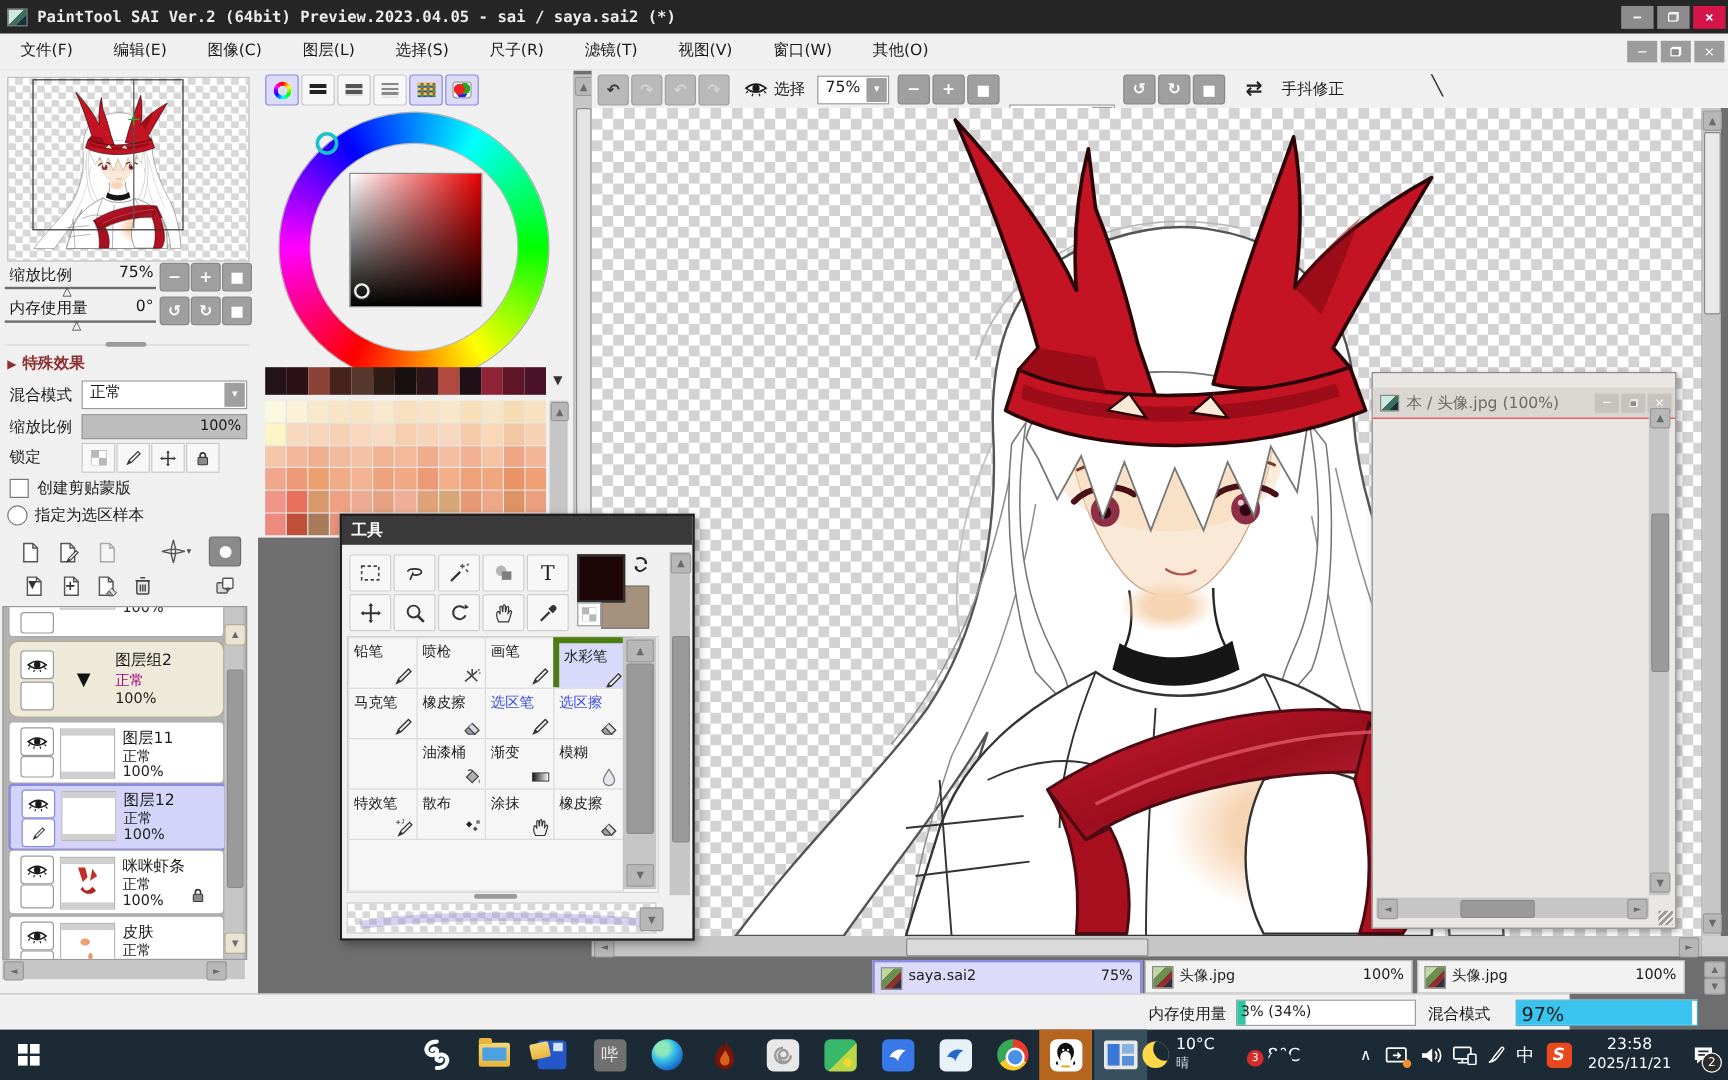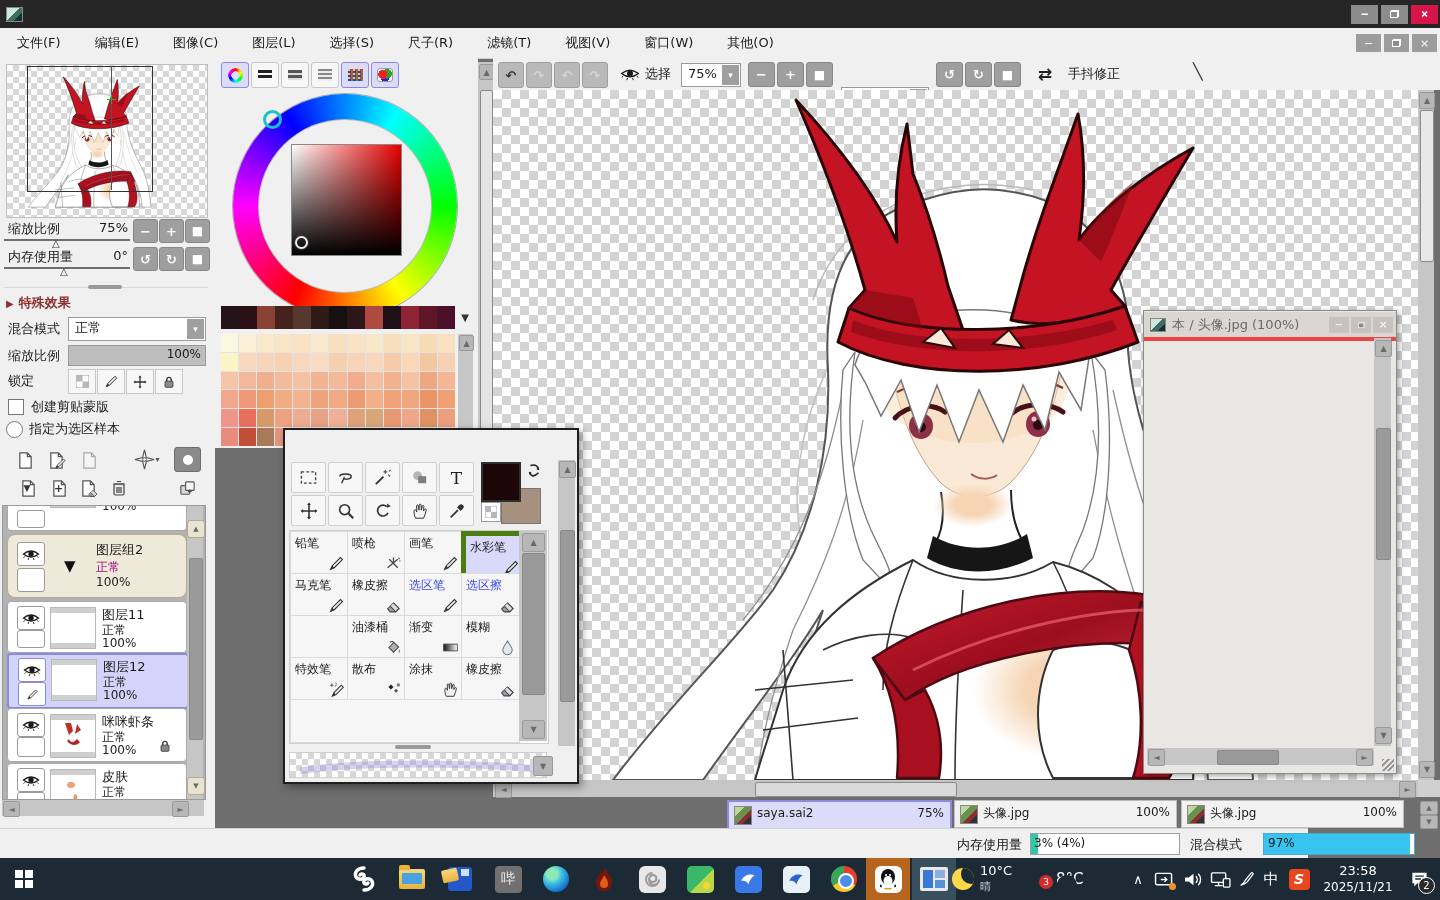--- a/index.html
+++ b/index.html
@@ -298,20 +298,21 @@
     <path d="M0,305 L18,315 L16,408 L0,408 Z" fill="#c41522"></path>
   </g>
 </symbol>
 </defs>
 </svg>
 
 <div id="screen">
 
   <div class="abs titlebar flex">
     <span class="appicon"></span>
+    <span>PaintTool SAI Ver.2 (64bit) Preview.2023.04.05 - sai / saya.sai2 (*)</span>
     <span style="flex:1"></span>
     <span class="wbtn ctr">−</span>
     <span class="wbtn ctr">
         <span class="sq2"></span>
       </span>
     <span class="wbtn close ctr" style="margin-right:2px">×</span>
   </div>
 
   <div class="abs menubar flex">
     <span class="menuitem">文件(F)</span>
@@ -757,21 +758,21 @@
   </div>
 
   <div class="abs sb-track" style="left:493px;top:780px;width:925px;height:17px">
     <div class="sb-btn ctr abs" style="left:2px;top:1px;width:15px;height:15px">◄</div>
     <div class="sb-thumb abs" style="left:262px;top:2px;width:200px;height:13px;background:#dadada"></div>
     <div class="sb-btn ctr abs" style="right:2px;top:1px;width:15px;height:15px">►</div>
   </div>
   <div class="abs" style="left:1418px;top:780px;width:22px;height:17px;background:#d0d0d0"></div>
 
   <div class="abs" style="left:1143px;top:310px;width:252px;height:462px;background:#e9e7e4;border:1px solid #8a8a8a;box-shadow:2px 2px 6px rgba(0,0,0,.35)">
-    <div class="abs flex" style="left:0;top:1px;width:100%;height:25px;background:#dad7d2;border-bottom:4px solid #ef4444">
+    <div class="abs flex" style="left:0;top:12px;width:100%;height:25px;background:#dad7d2;border-bottom:1px solid #ef4444">
       <span style="width:14px;height:12px;margin:0 6px;background:linear-gradient(135deg,#cfe8df 0 45%,#3d6e5e 45% 70%,#16303c 70%);border:1px solid #888"></span>
       <span style="color:#6a6a6a;font-size:13px">本 / 头像.jpg (100%)</span>
       <span style="flex:1"></span>
       <span class="ctr" style="width:20px;height:16px;background:#c6c2bd;color:#fff;font-size:10px;margin-right:2px">−</span>
       <span class="ctr" style="width:20px;height:16px;background:#c6c2bd;margin-right:2px">
           <span class="sq2" style="transform:scale(.8)"></span>
         </span>
       <span class="ctr" style="width:20px;height:16px;background:#c6c2bd;color:#fff;font-size:11px;margin-right:3px">×</span>
     </div>
     <div class="abs sb-track" style="left:230px;top:27px;width:17px;height:408px">
@@ -781,20 +782,23 @@
     </div>
     <div class="abs sb-track" style="left:3px;top:437px;width:227px;height:17px">
       <div class="sb-btn ctr abs" style="left:1px;top:1px;width:15px;height:15px">◄</div>
       <div class="sb-thumb abs" style="left:70px;top:2px;width:60px;height:13px"></div>
       <div class="sb-btn ctr abs" style="right:1px;top:1px;width:15px;height:15px">►</div>
     </div>
     <div class="abs" style="right:2px;bottom:2px;width:12px;height:12px;background:repeating-linear-gradient(135deg,#9a9a9a 0 2px,transparent 2px 4px)"></div>
   </div>
 
   <div class="abs" style="left:283px;top:428px;width:292px;height:352px;background:#f0f0f0;border:2px solid #1f1f1f;box-shadow:3px 3px 8px rgba(0,0,0,.4)">
+    <div class="abs flex" style="left:0;top:0;width:100%;height:24px;background:#3a3a3a;color:#fff;font-weight:bold">
+      <span style="margin-left:8px">工具</span>
+    </div>
 
     <div class="tbtn ctr" style="left:6px;top:32px">
         <svg width="19" height="19">
           <use href="#i-marquee"></use>
         </svg>
       </div>
     <div class="tbtn ctr" style="left:43px;top:32px">
         <svg width="19" height="19">
           <use href="#i-lasso"></use>
         </svg>
@@ -986,26 +990,26 @@
     <span class="tname">头像.jpg</span>
     <span class="tzoom">100%</span>
   </div>
   <div class="abs sb-btn ctr" style="left:1420px;top:801px;width:16px;height:12px;font-size:7px">▲</div>
   <div class="abs sb-btn ctr" style="left:1420px;top:815px;width:16px;height:12px;font-size:7px">▼</div>
 
   <div class="abs panel" style="left:0;top:828px;width:1308px;height:30px;border-top:1px solid #d4d4d4">
     <div class="abs" style="left:957px;top:7px">内存使用量</div>
     <div class="abs" style="left:1030px;top:4px;width:148px;height:20px;background:#fff;border:1px solid #9aa0a8">
       <div style="position:absolute;left:0;top:0;width:7px;height:100%;background:#2fc8a4"></div>
-      <div style="position:absolute;left:3px;top:2px;font-size:12px">3% (4%)</div>
+      <div style="position:absolute;left:3px;top:2px;font-size:12px">3% (34%)</div>
     </div>
     <div class="abs" style="left:1190px;top:7px">混合模式</div>
     <div class="abs" style="left:1263px;top:4px;width:150px;height:20px;background:#fff;border:1px solid #4aa8c8">
       <div style="position:absolute;left:0;top:0;width:97%;height:100%;background:#38c4ee"></div>
-      <div style="position:absolute;left:4px;top:2px;font-size:12px">97%</div>
+      <div style="position:absolute;left:4px;top:2px;font-size:16px">97%</div>
     </div>
   </div>
 
   <div class="abs taskbar">
     <div class="tkicon ctr" style="left:0;width:48px">
       <span style="display:grid;grid-template-columns:8px 8px;gap:2px">
         <span style="width:8px;height:8px;background:#fff"></span>
           <span style="width:8px;height:8px;background:#fff"></span>
         <span style="width:8px;height:8px;background:#fff"></span>
           <span style="width:8px;height:8px;background:#fff"></span>

